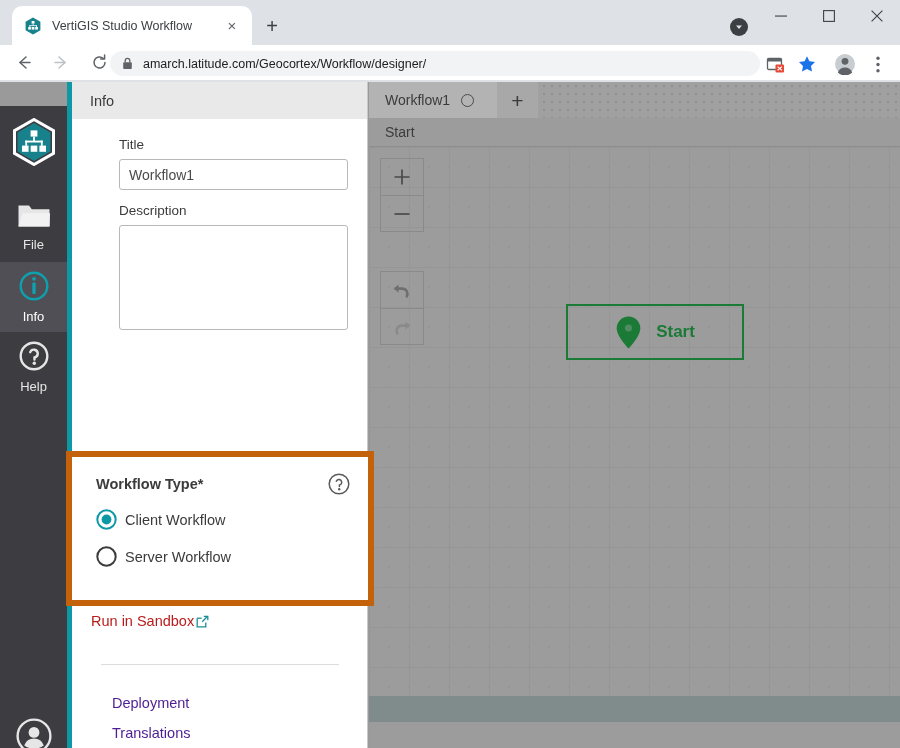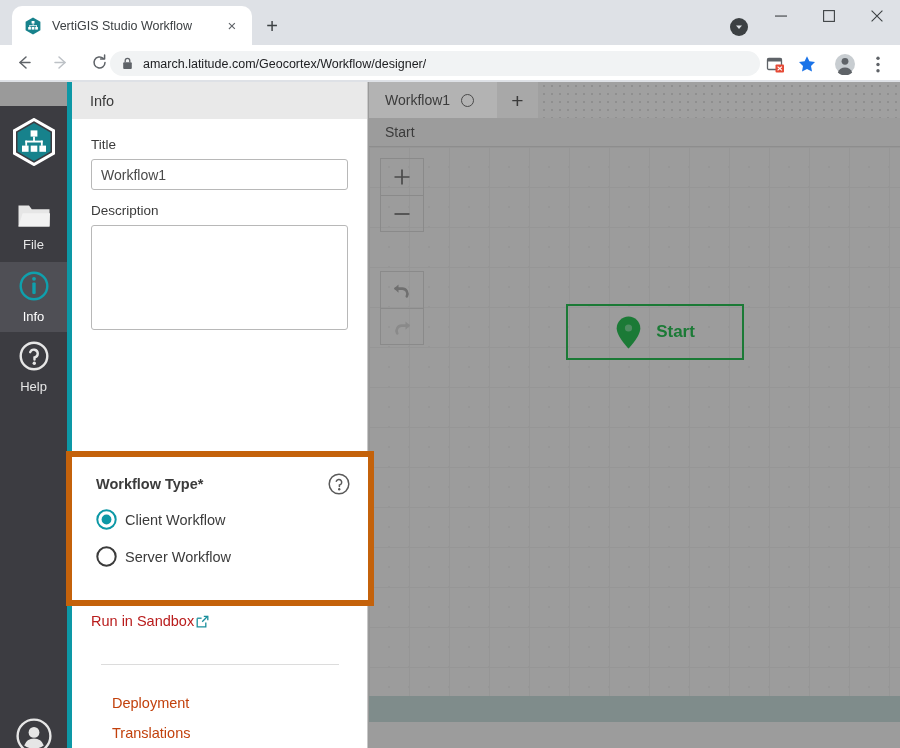--- a/index.html
+++ b/index.html
@@ -133,21 +133,21 @@
     position: absolute; left: 72px; top: 0; width: 296px; height: 666px;
     background: #ffffff;
     border-right: 1px solid #c8c8c8;
     overflow: hidden;
   }
   .panel-header {
     height: 37px; background: #e9e9e9;
     display: flex; align-items: center; padding-left: 18px;
     font-size: 14.5px; color: #3b3b3b;
   }
-  .panel-body { padding: 18px 19px 0 19px; position: relative; }
+  .panel-body { padding: 18px 19px 0 19px; position: relative; margin-left: 28px; }
   .fld-label {
     font-size: 13.5px; color: #3b3b3b; margin-bottom: 7px; font-weight: 400;
   }
   .txt-input {
     width: 100%; height: 31px; border: 1px solid #b8b8b8; border-radius: 3px;
     padding: 0 9px; font-size: 14px; color: #4a4a4a;
     font-family: "Liberation Sans", sans-serif; background: #fff;
   }
   .txt-area {
     width: 100%; height: 105px; border: 1px solid #b8b8b8; border-radius: 3px;
@@ -185,21 +185,21 @@
   }
   .sandbox-link {
     display: inline-flex; align-items: center;
     font-size: 14.5px; color: #b91c1c; text-decoration: none;
   }
   .sandbox-link .ext { margin-left: 2px; display: inline-flex; }
   .divider {
     margin: 34px 10px 0 10px; height: 1px; background: #dcdcdc;
   }
   .link-item {
-    font-size: 14.5px; color: #c2410c; padding: 14px 0 0 21px;
+    font-size: 14.5px; color: #4c1d95; padding: 14px 0 0 21px;
   }
   .link-item.first { padding-top: 30px; }
 
   
   .canvas-area {
     position: absolute; left: 369px; top: 0; width: 531px; height: 666px;
     background: #9c9c9c;
   }
   .canvas-tabbar {
     position: absolute; left: 0; top: 0; width: 531px; height: 36px;

